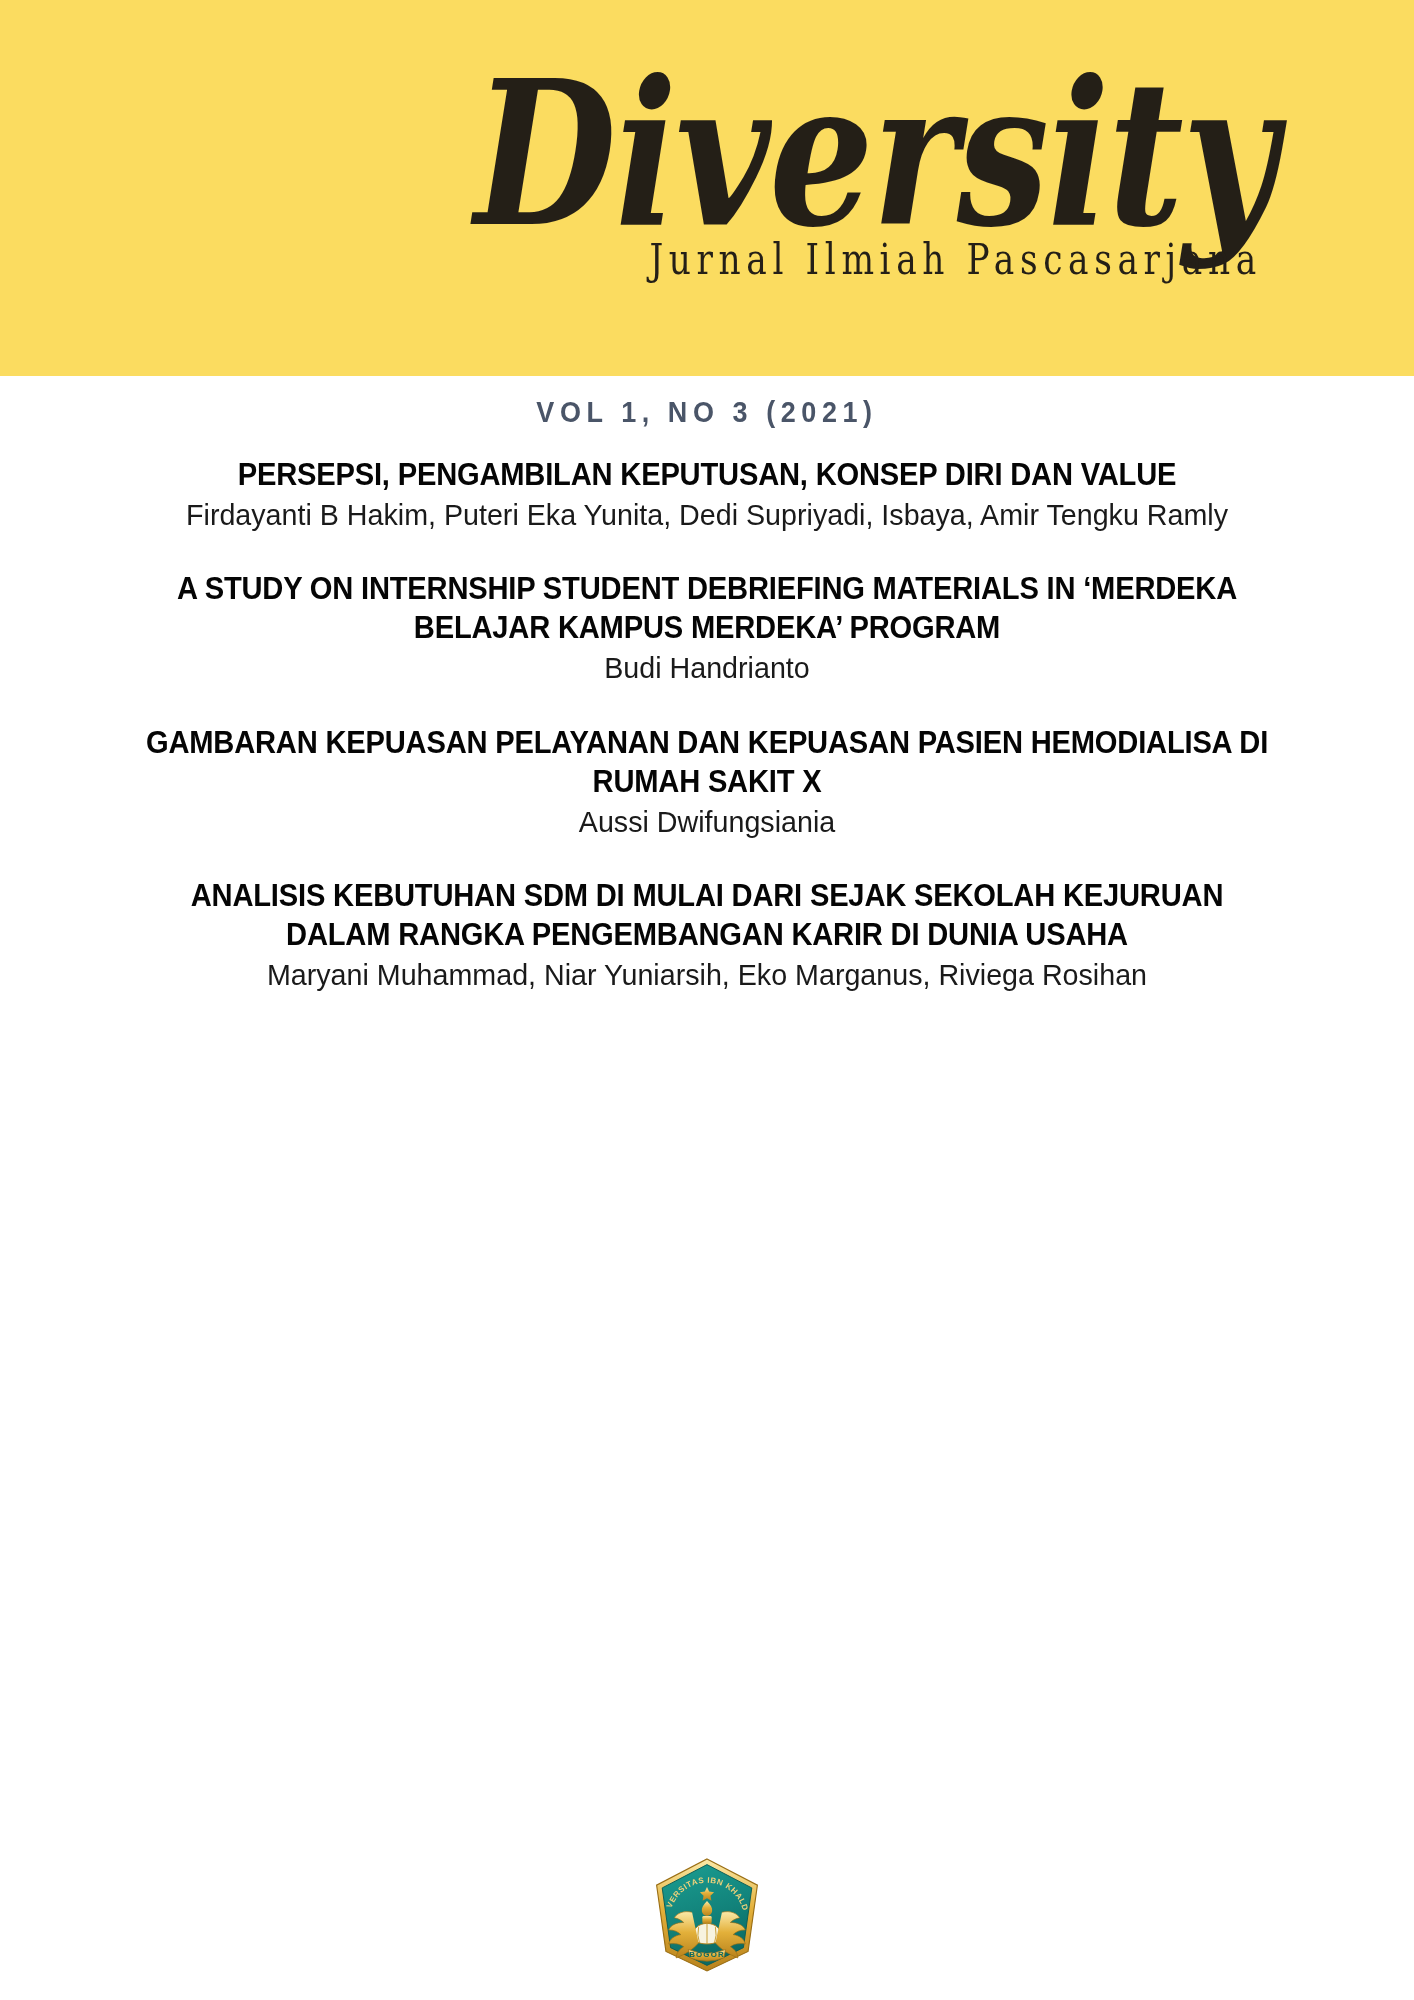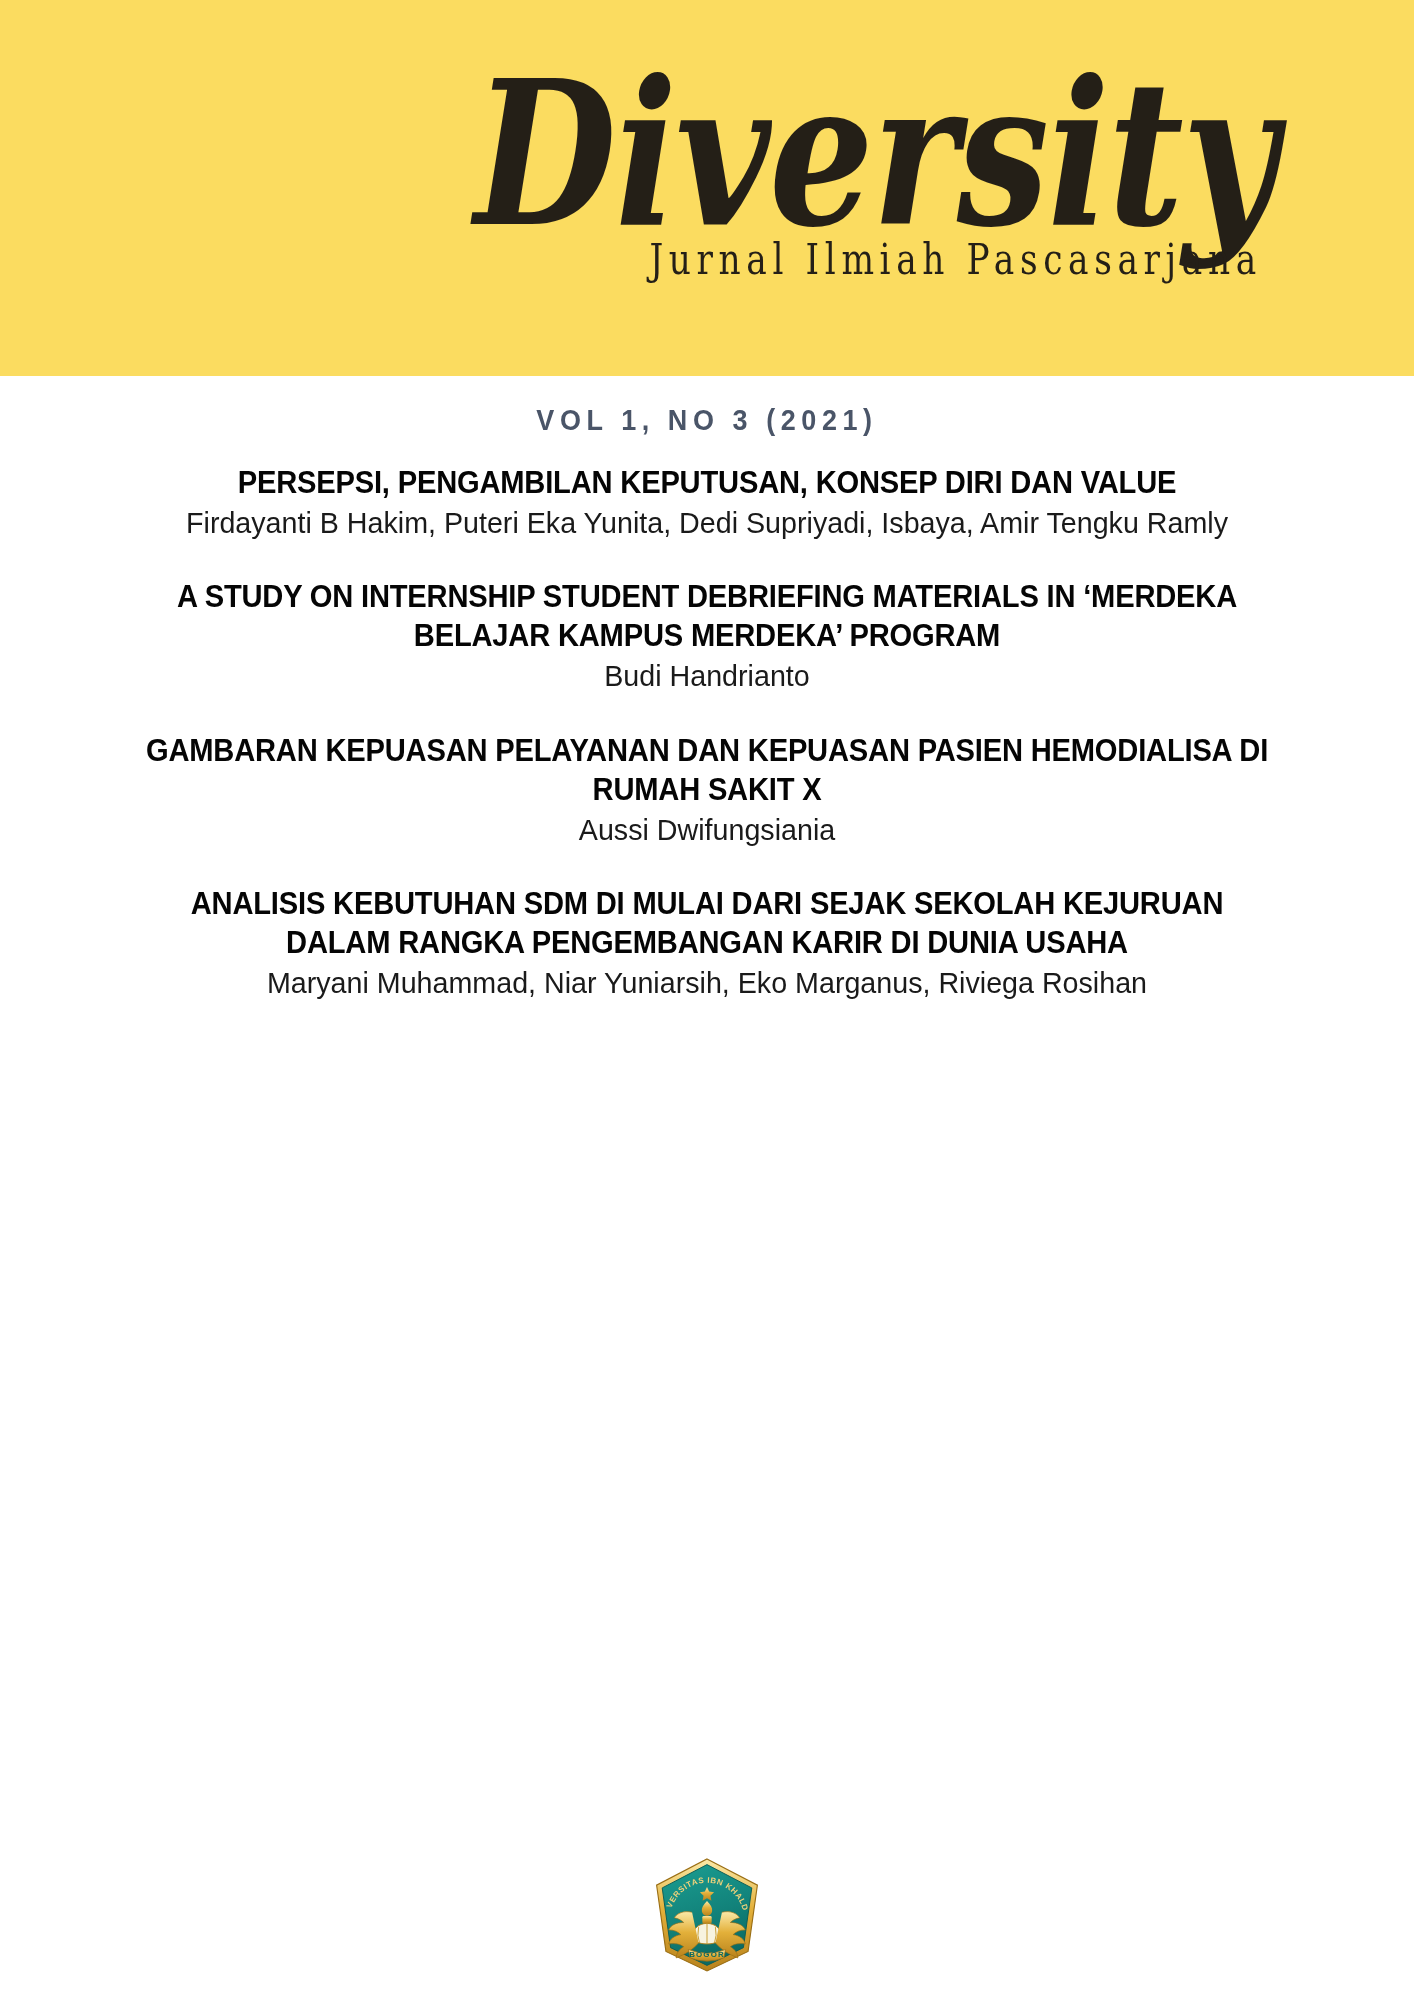--- a/index.html
+++ b/index.html
@@ -62,21 +62,21 @@
     transform: scaleX(0.80);
     transform-origin: center center;
     margin-top: -16px;
     white-space: nowrap;
   }
 
   
   .content {
     flex: 1 1 auto;
     background: #ffffff;
-    padding: 28px 110px 0 110px;
+    padding: 20px 110px 0 110px;
     box-sizing: border-box;
     text-align: center;
     display: flex;
     flex-direction: column;
   }
 
   .issue-line {
     font-family: "Liberation Sans", sans-serif;
     font-weight: 700;
     font-size: 29px;

